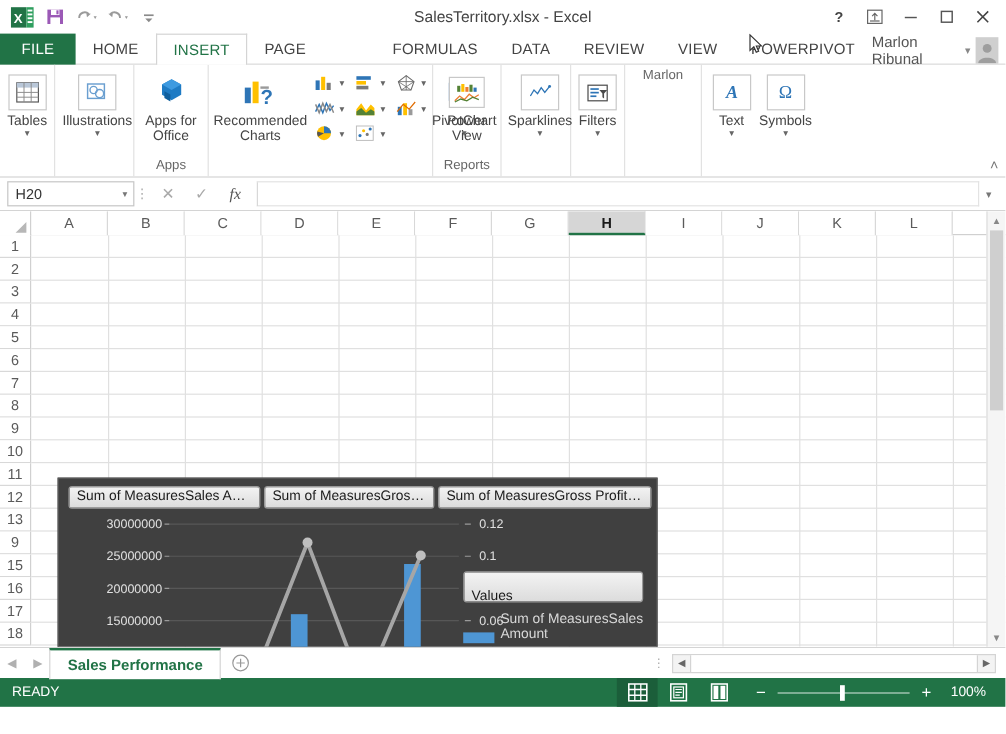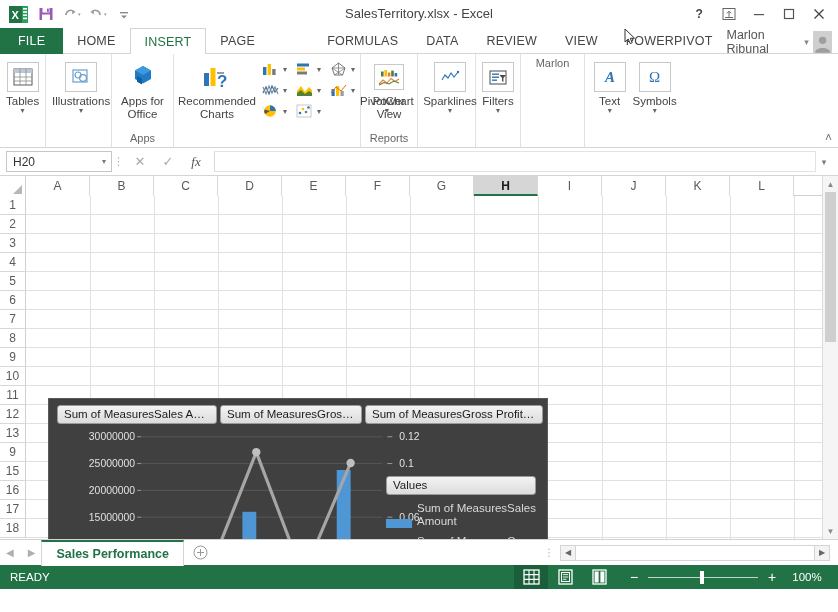--- a/index.html
+++ b/index.html
@@ -202,21 +202,21 @@
     border:1px solid #9a9a9a; border-radius:3px;
     font-size:11.5px; color:#1a1a1a; padding:0 6px;
     white-space:nowrap; overflow:hidden; text-overflow:ellipsis;
     cursor:pointer;
   }
   .plot { position:absolute; left:0; top:0; width:100%; height:100%; }
   .legendbox { position:absolute; left:337px; top:77px; width:158px; }
   .legend-title {
     height:19px; line-height:17px; background: linear-gradient(#f3f3f3,#dcdcdc);
     border:1px solid #9a9a9a; border-radius:3px; font-size:11.5px; color:#1a1a1a;
-    padding:0 6px; cursor:pointer; display:inline-block; min-width:150px;
+    padding:12px 6px; cursor:pointer; display:inline-block; min-width:150px;
   }
   .legend-item { display:flex; align-items:flex-end; margin-top:7px; }
   .legend-swatch { width:26px; height:9px; margin-top:3px; flex:0 0 26px;}
   .legend-text { font-size:11.5px; color:#d9d9d9; line-height:13px; margin-left:5px; }
 
   
   .sheetbar {
     height: 26px; display:flex; align-items:stretch; background:#fff;
     border-top:1px solid #d4d4d4;
   }

